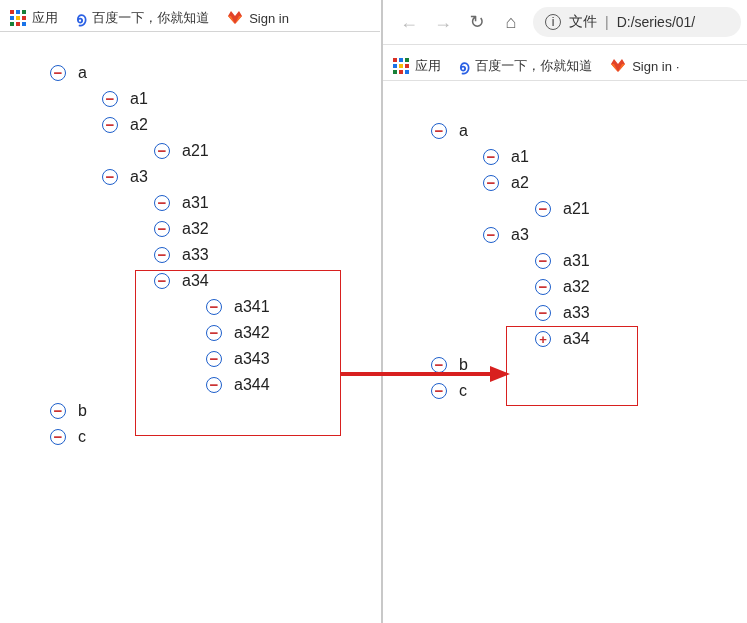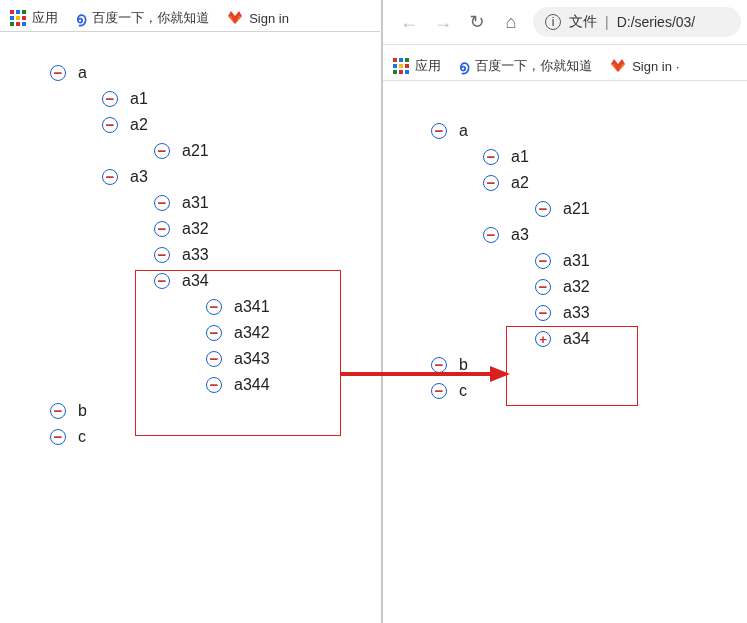--- a/index.html
+++ b/index.html
@@ -183,21 +183,21 @@
 <div class="right-pane">
   <div class="toolbar">
     <span class="tb-btn disabled">←</span>
     <span class="tb-btn disabled">→</span>
     <span class="tb-btn">↻</span>
     <span class="tb-btn">⌂</span>
     <div class="addr">
       <span class="info-icon">i</span>
       <span>文件</span>
       <span style="color:#888"> | </span>
-      <span>D:/series/03/</span>
+      <span>D:/series/01/</span>
     </div>
   </div>
   <div class="right-sep1"></div>
   <div class="bookmarks right">
     <div class="bookmark">
       <span class="apps-icon">
         <svg viewBox="0 0 16 16">
               <rect x="0" y="0" width="4" height="4" fill="#d93025"></rect>
               <rect x="6" y="0" width="4" height="4" fill="#1a73e8"></rect>
               <rect x="12" y="0" width="4" height="4" fill="#188038"></rect>

